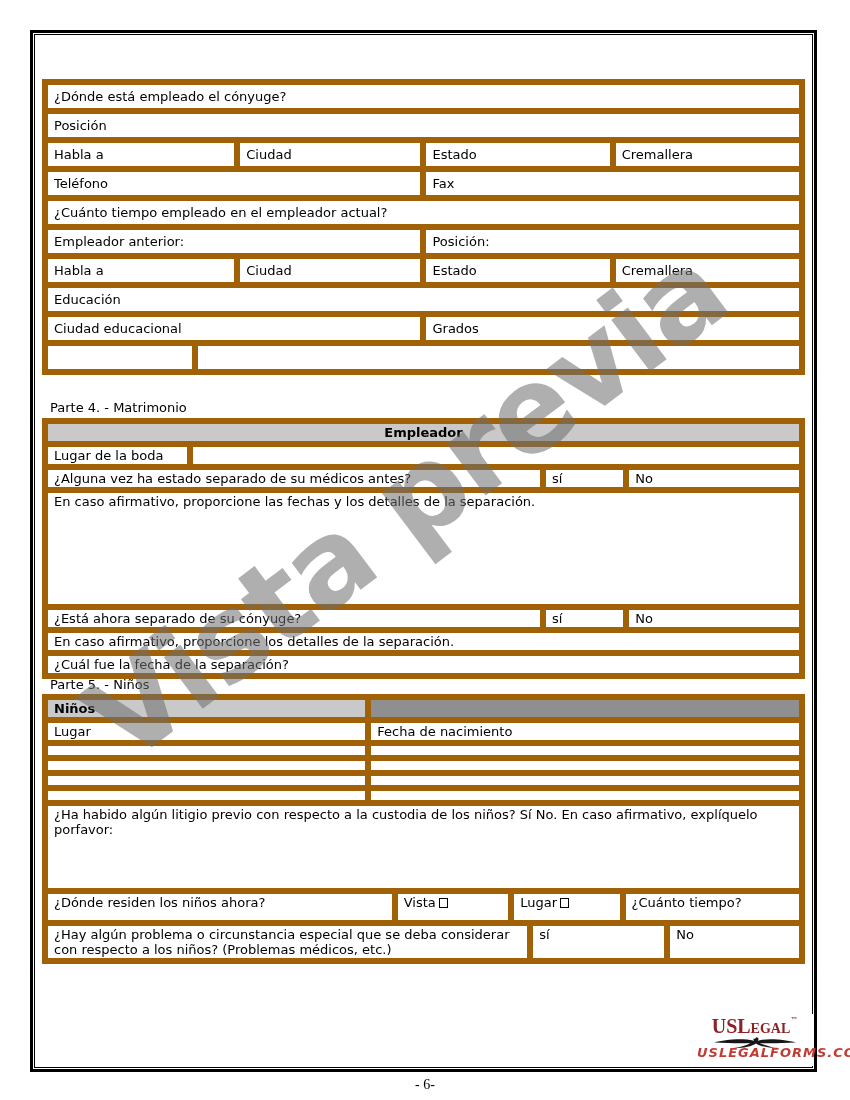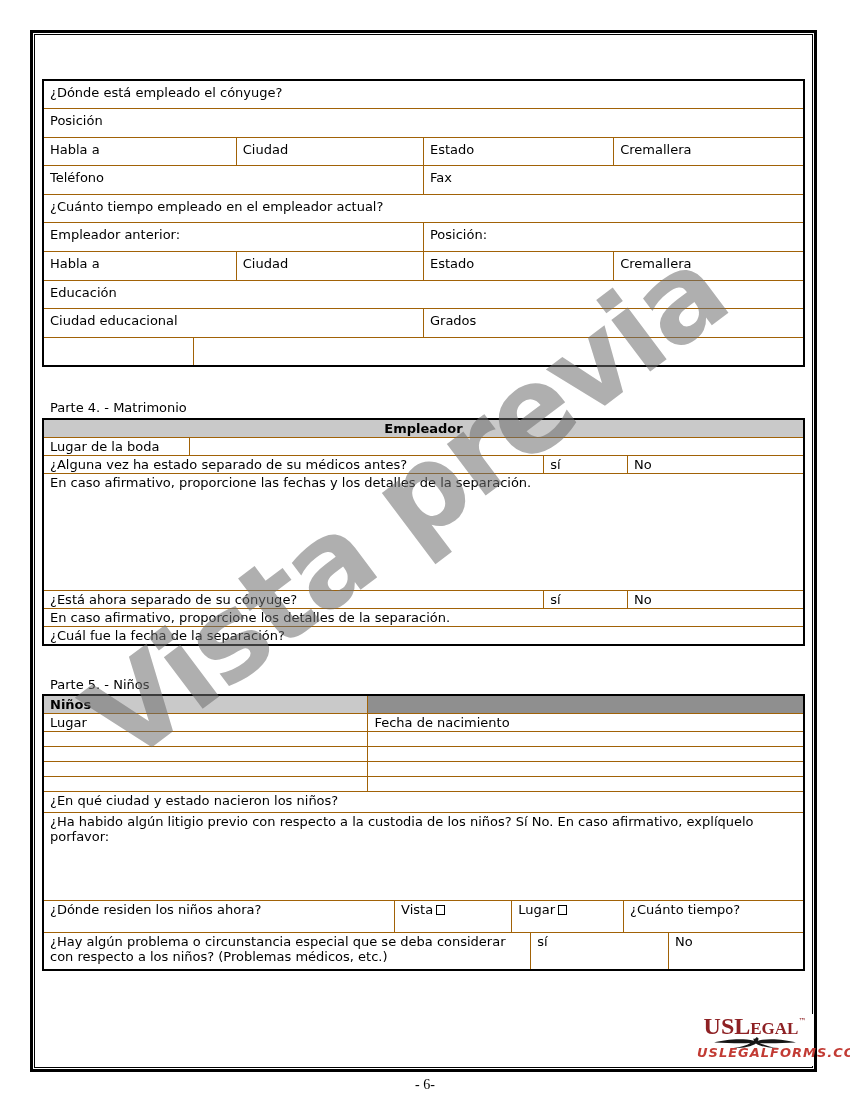--- a/index.html
+++ b/index.html
@@ -3,21 +3,21 @@
 <meta charset="utf-8">
 <style>
   * { margin:0; padding:0; box-sizing:border-box; }
   html,body { width:850px; height:1100px; background:#fff; }
   body { font-family:"DejaVu Sans","Liberation Sans",sans-serif; font-size:13px; color:#000; position:relative; overflow:hidden; }
 
   .page-frame { position:absolute; left:30px; top:30px; width:787px; height:1042px; border:3px solid #000; z-index:1; }
   .page-frame::after { content:""; position:absolute; inset:1px; border:1px solid #000; }
 
   table { border-collapse:collapse; table-layout:fixed; position:absolute; left:42px; width:763px; background:#fff; border:2px solid #000; z-index:2; }
-  td, th { border:1px solid #a16207; padding:2px 5px; vertical-align:top; font-weight:normal; text-align:left; overflow:hidden;margin-top:12px; }
+  td, th { border:6px solid #a16207; padding:2px 5px; vertical-align:top; font-weight:normal; text-align:left; overflow:hidden;margin-top:12px; }
 
   .t-emp { top:79px; }
   .t-emp td { padding:4px 6px; }
 
   .section-label { position:absolute; left:50px; z-index:2; }
   .lbl-part4 { top:400px; }
   .lbl-part5 { top:677px; }
 
   .t-marriage { top:418px; }
   .t-marriage th.bar { background:var(--header_gray); text-align:center; font-weight:bold; padding:1px 4px; }
@@ -29,21 +29,21 @@
   .hdr-dark  { background:var(--header_dark_gray); }
 
   .cb { display:inline-block; width:9px; height:10px; border:1px solid #000; margin-left:3px; vertical-align:-1px; background:#fff; }
 
   .watermark { position:absolute; left:405px; top:505px; transform:translate(-50%,-50%) rotate(-37deg);
     font-size:118px; font-weight:bold; letter-spacing:-3px; white-space:nowrap;
     color:var(--watermark_gray); opacity:0.55; z-index:10; pointer-events:none; }
 
   .logo { position:absolute; left:697px; top:1014px; width:116px; height:52px; background:#fff; z-index:12; text-align:center; }
   .logo .wordmark { font-family:"Liberation Serif","DejaVu Serif",serif; font-variant:small-caps; font-weight:bold;
-    font-size:24px; line-height:24px; color:var(--brand_maroon); letter-spacing:0px; }
+    font-size:20px; line-height:24px; color:var(--brand_maroon); letter-spacing:0px; }
   .logo .tm { font-size:8px; vertical-align:10px; color:var(--brand_maroon); }
   .logo .eagle { display:block; margin:-2px auto 0 auto; }
   .logo .site { font-size:13px; font-weight:bold; letter-spacing:1px; color:var(--site_red); line-height:8px;font-style:italic; }
 
   .page-number { position:absolute; left:0; top:1077px; width:850px; text-align:center;
     font-family:"Liberation Serif","DejaVu Serif",serif; font-size:14px; z-index:2; }
 </style>
 </head>
 <body>
 
@@ -170,23 +170,20 @@
         <td colspan="6"></td>
       </tr>
   <tr style="height:15px">
         <td></td>
         <td colspan="6"></td>
       </tr>
   <tr style="height:15px">
         <td></td>
         <td colspan="6"></td>
       </tr>
-  <tr style="height:21px">
-        <td colspan="7">¿En qué ciudad y estado nacieron los niños?</td>
-      </tr>
   <tr style="height:88px">
         <td colspan="7">¿Ha habido algún litigio previo con respecto a la custodia de los niños? Sí No. En caso afirmativo, explíquelo porfavor:</td>
       </tr>
   <tr style="height:32px">
     <td colspan="2">¿Dónde residen los niños ahora?</td>
     <td><span>Vista</span><span class="cb"></span></td>
     <td colspan="2"><span>Lugar</span><span class="cb"></span></td>
     <td colspan="2">¿Cuánto tiempo?</td>
   </tr>
   <tr style="height:37px">

